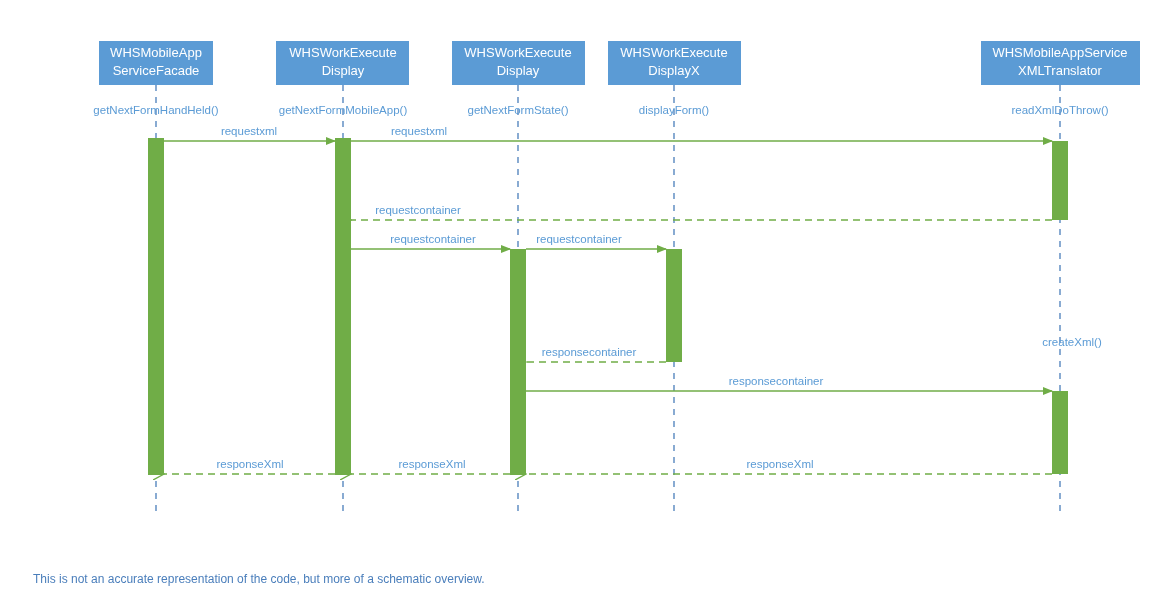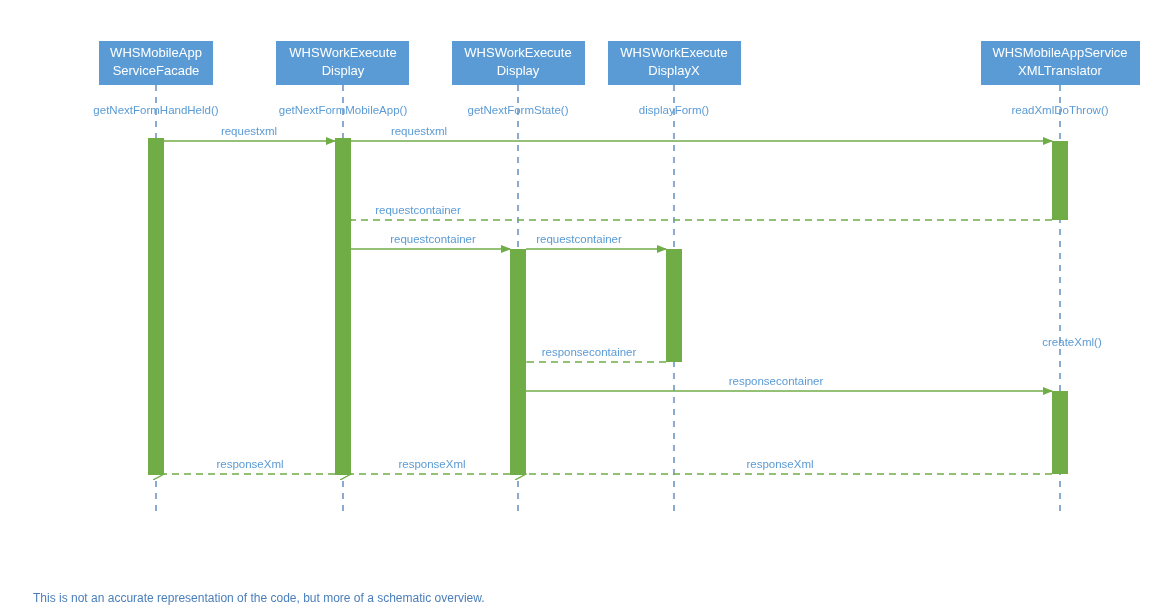--- a/index.html
+++ b/index.html
@@ -49,21 +49,20 @@
     dominant-baseline: middle;
   }
   .footer-note {
     position: absolute;
     left: 33px;
     top: 572px;
     font-family: "Liberation Sans", sans-serif;
     font-size: 12px;
     color: #4A7EBB;
     white-space: nowrap;
-    margin-top: 19px;
   }
 </style>
 </head>
 <body>
 
 <div id="diagram-root">
   <svg class="diagram-canvas" id="svg-canvas" viewBox="0 0 1164 616">
     <defs>
       <marker id="arrow-solid" markerWidth="10" markerHeight="8" refX="9" refY="4" orient="auto" markerUnits="userSpaceOnUse">
         <path d="M0,0 L10,4 L0,8 z" fill="#70AD47"></path>

